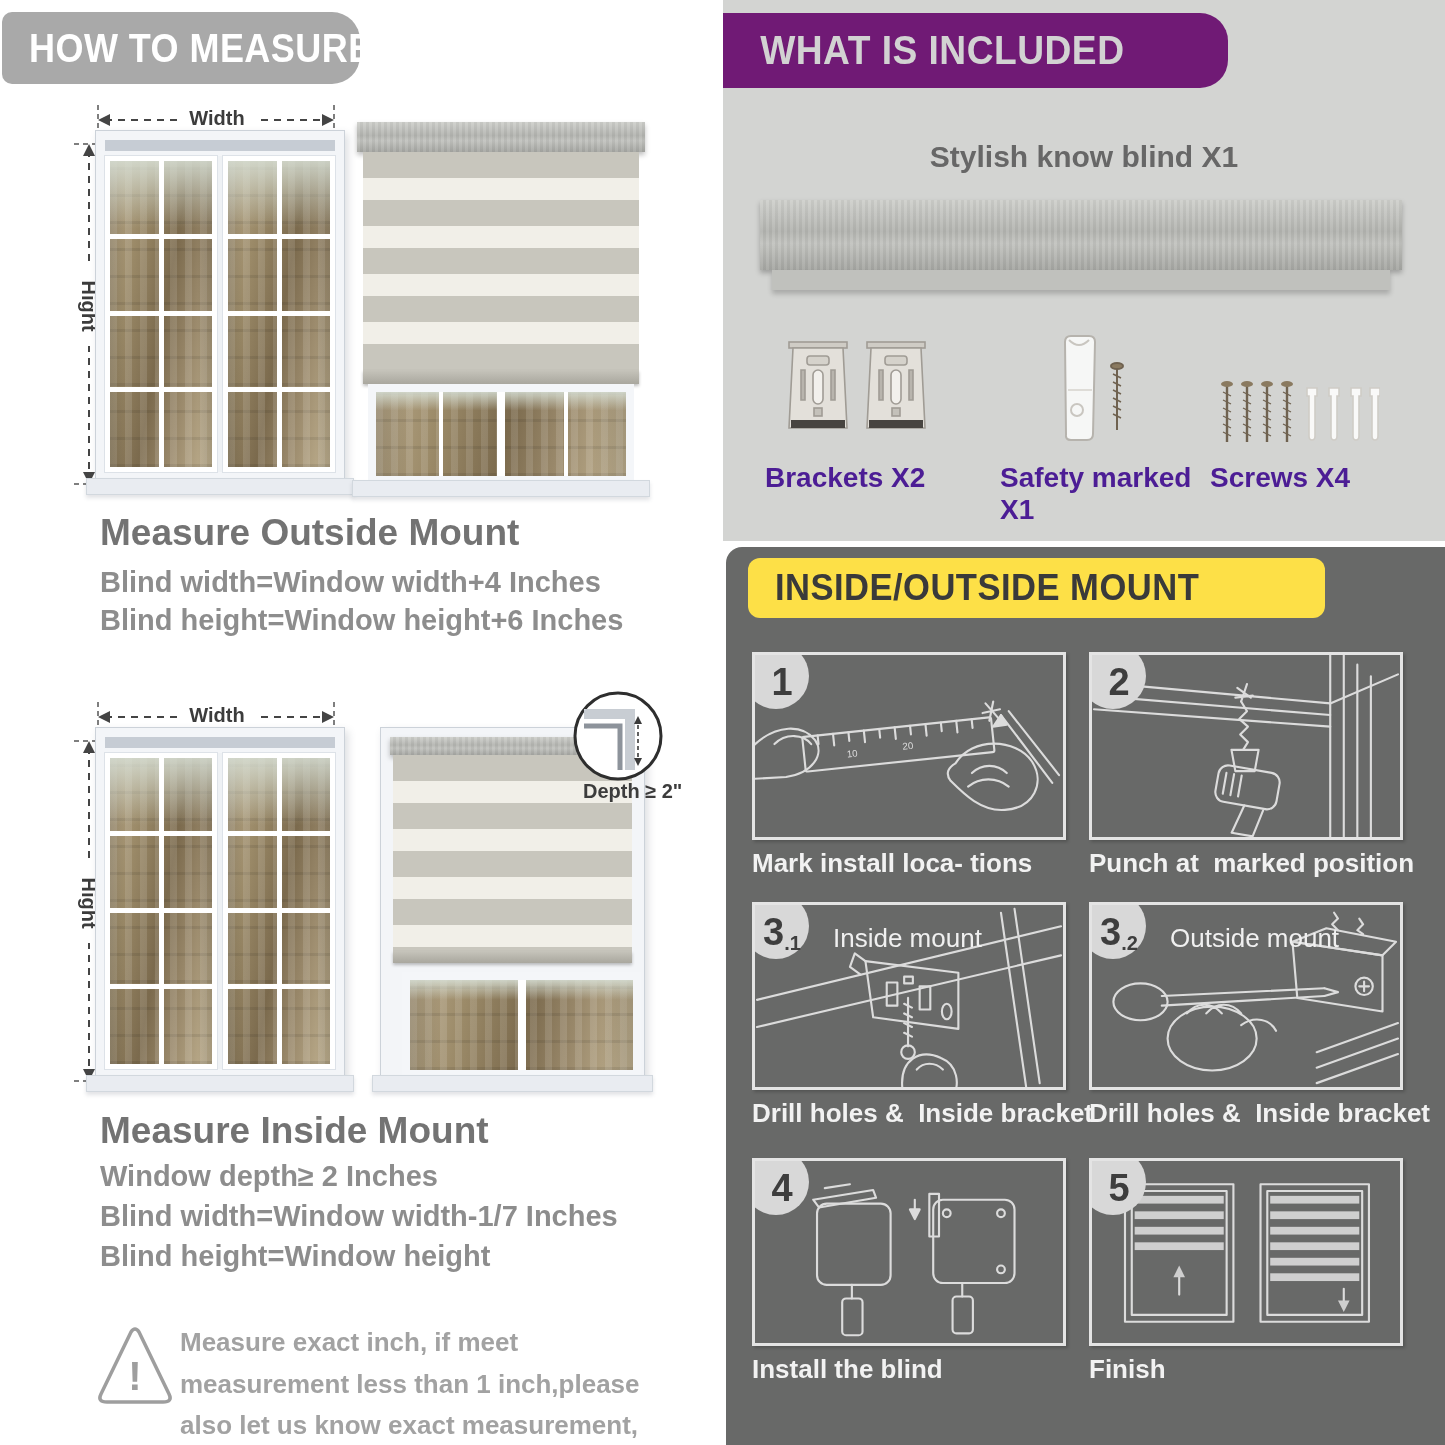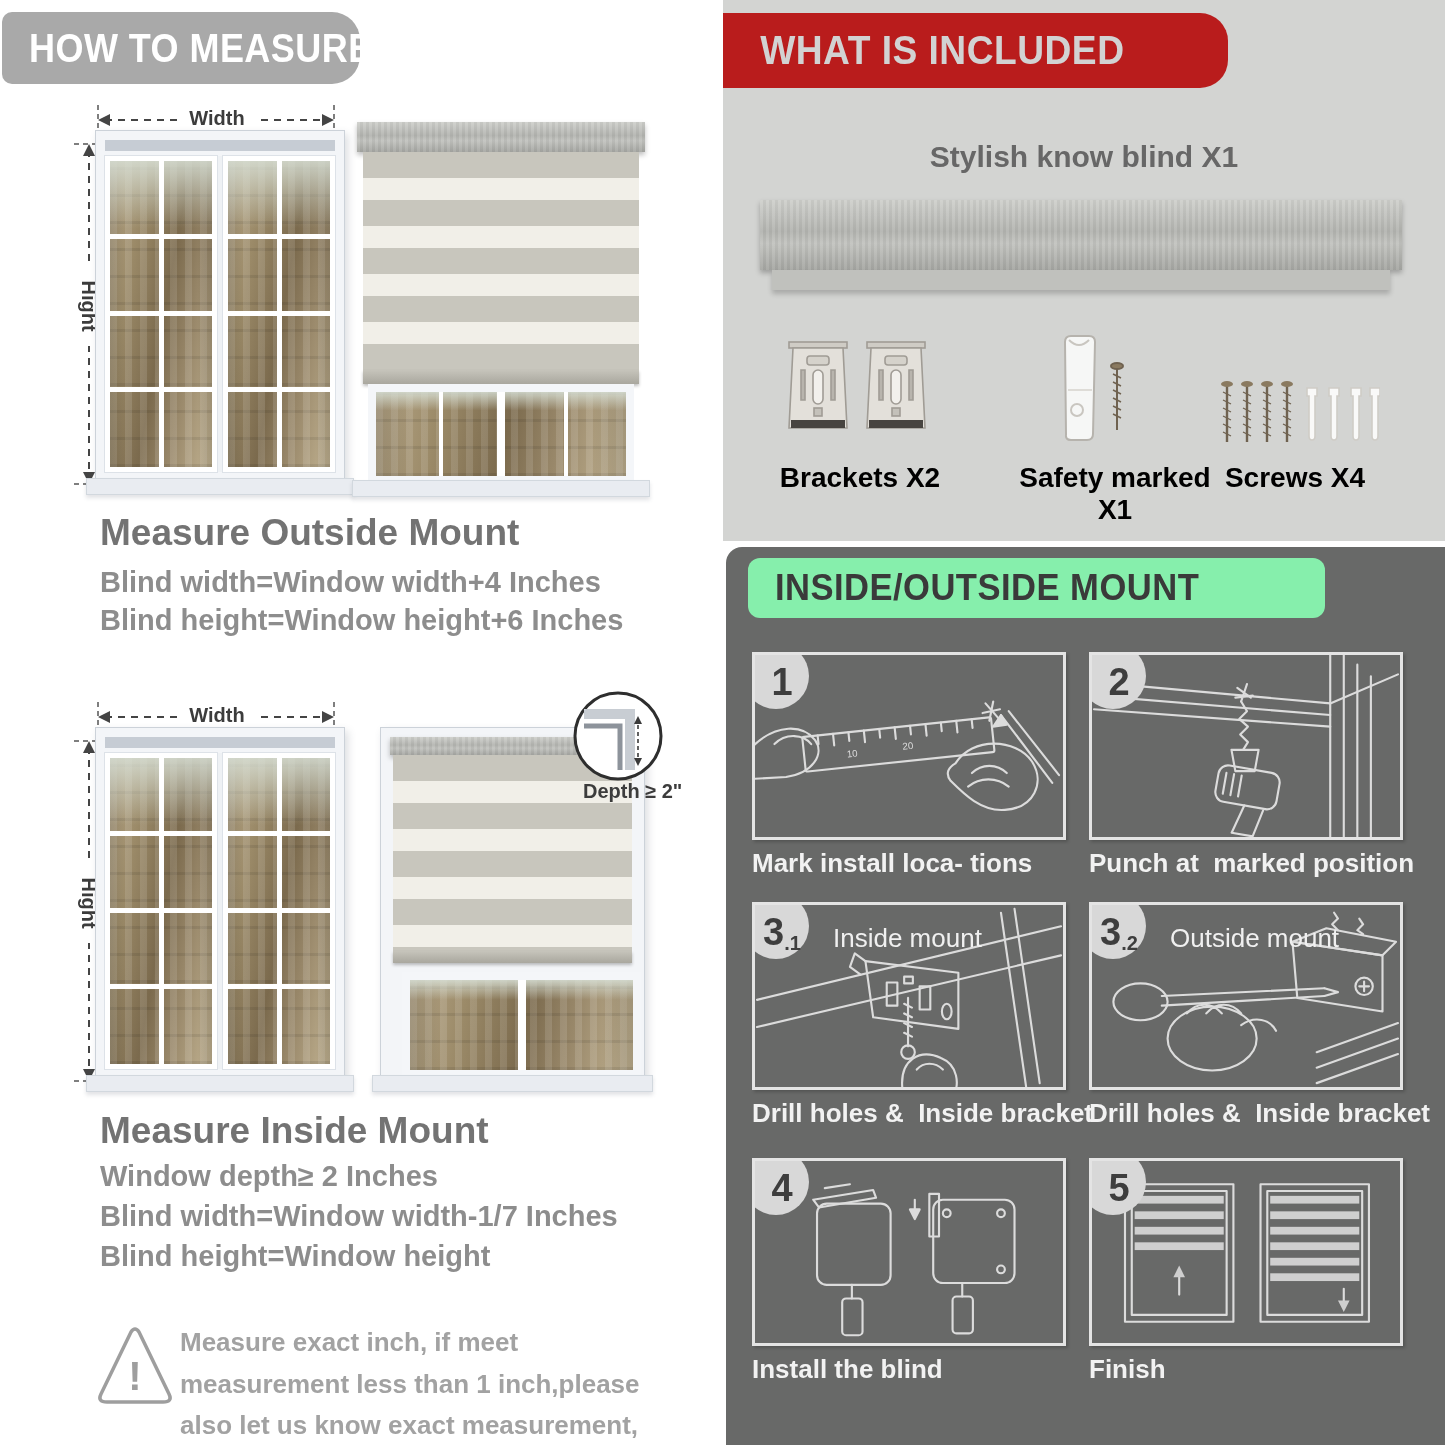--- a/index.html
+++ b/index.html
@@ -44,32 +44,32 @@
   .mini-window{border:8px solid #f4f6f9;box-sizing:border-box;position:relative;}
   .mini-window .v25{position:absolute;top:0;bottom:0;left:25%;width:4px;background:#fff;}
   .mini-window .v50{position:absolute;top:0;bottom:0;left:50%;width:8px;margin-left:-4px;background:#fff;}
   .mini-window .v75{position:absolute;top:0;bottom:0;left:75%;width:4px;background:#fff;}
 
   .warn-text{font-size:26px;font-weight:bold;color:#a2a2a2;line-height:1.6;width:460px;}
 
   
   .rt-panel{left:723px;top:0;width:722px;height:541px;background:#d3d4d2;
     border-radius:0 0 0 0;}
-  .wii-bar{left:723px;top:13px;width:505px;height:75px;background:#b91c1c;
+  .wii-bar{left:723px;top:13px;width:505px;height:75px;background:#701a75;
     border-radius:0 28px 28px 0;display:flex;align-items:center;}
   .wii-bar span{color:#d2d2d2;font-size:40px;font-weight:bold;padding-left:40px;
     transform:scaleX(.93);transform-origin:left center;white-space:nowrap;letter-spacing:.5px;}
   .blind-label{left:723px;top:140px;width:722px;text-align:center;
     font-size:30px;font-weight:bold;color:#676767;}
-  .item-caption{font-size:28px;font-weight:bold;color:#000000;text-align:center;}
+  .item-caption{font-size:28px;font-weight:bold;color:#4c1d95;text-align:left;}
 
   
   .rb-panel{left:726px;top:547px;width:719px;height:898px;background:#686968;
     border-radius:16px 0 0 0;}
-  .iom-bar{left:748px;top:558px;width:577px;height:60px;background:#86efac;border-radius:12px;
+  .iom-bar{left:748px;top:558px;width:577px;height:60px;background:#fde047;border-radius:12px;
     display:flex;align-items:center;}
   .iom-bar span{color:#3a3a3a;font-size:36px;font-weight:bold;padding-left:28px;
     transform:scaleX(.96);transform-origin:left center;white-space:nowrap;letter-spacing:.5px;}
   .step-panel{position:absolute;width:314px;height:188px;border:3px solid #e4e4e4;
     box-sizing:border-box;overflow:hidden;box-shadow:2px 2px 3px rgba(0,0,0,.2);}
   .step-badge{position:absolute;top:-12px;left:-12px;width:66px;height:66px;border-radius:50%;
     background:#d8d8d8;display:flex;align-items:center;justify-content:center;
     padding:12px 0 0 12px;box-sizing:border-box;}
   .step-badge .n{font-size:38px;font-weight:bold;color:#3e3e3e;line-height:1;}
   .step-badge .s{font-size:20px;font-weight:bold;color:#3e3e3e;align-self:flex-end;line-height:1.6;}

